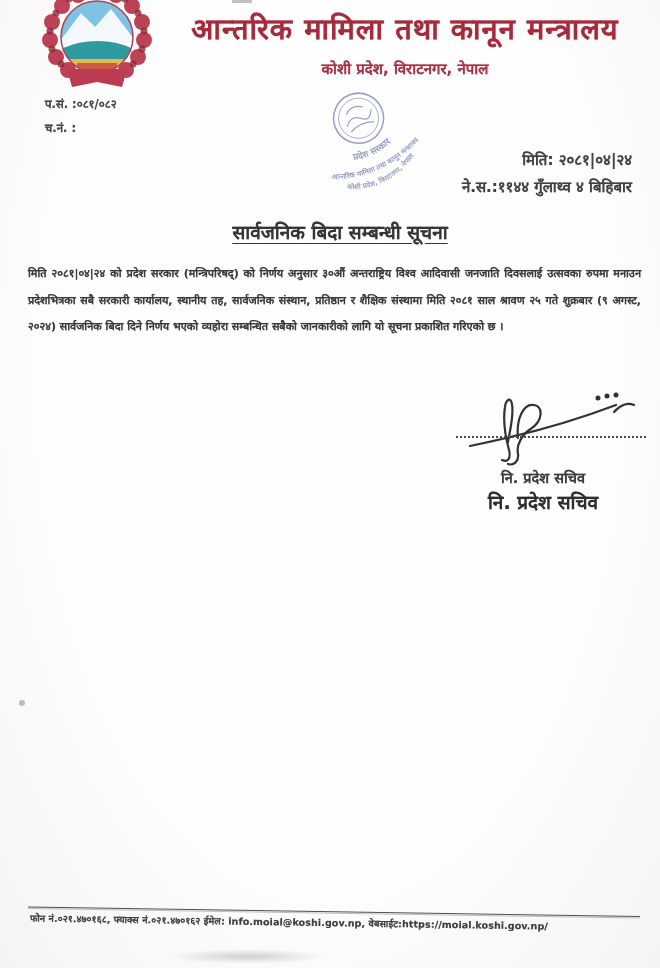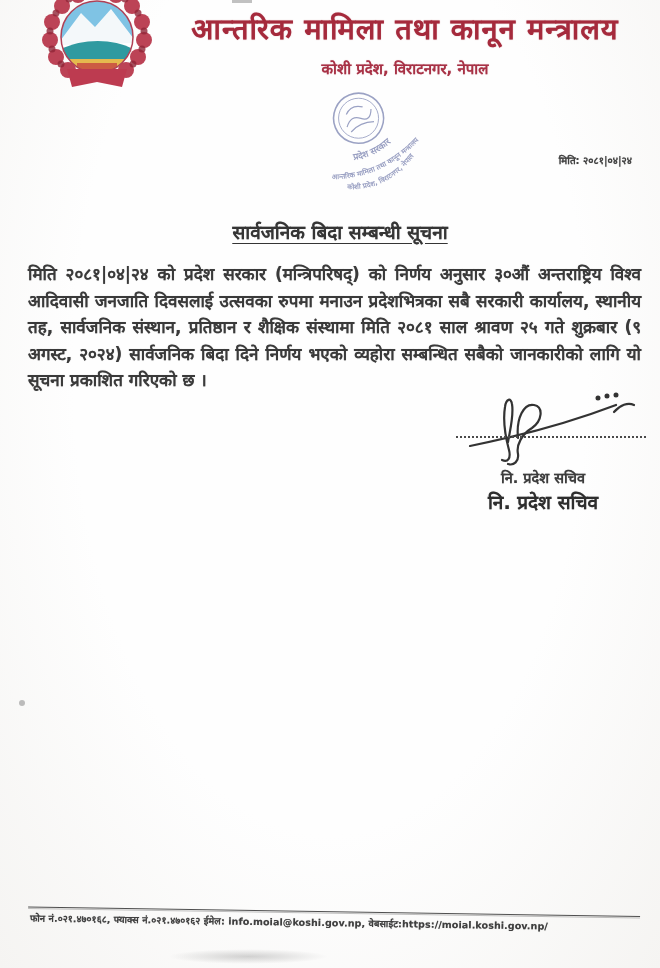--- a/index.html
+++ b/index.html
@@ -17,30 +17,30 @@
     font-size:29px;font-weight:bold;color:#a52a3c;letter-spacing:1px;
     text-shadow:0 0 1px rgba(165,42,60,0.55);
   }
   .ministry-sub{
     position:absolute;left:150px;top:58px;width:510px;text-align:center;
     font-size:15px;font-weight:bold;color:#a83246;
     text-shadow:0 0 0.8px rgba(168,50,70,0.5);
   }
   .refblock{position:absolute;left:45px;top:92px;font-size:11.5px;font-weight:bold;line-height:24px;color:#474747;}
   .stamp{position:absolute;left:300px;top:84px;width:140px;height:125px;transform:rotate(-22deg);opacity:0.78;}
-  .dateblock{position:absolute;right:28px;top:147px;text-align:right;font-size:10px;font-weight:bold;line-height:27px;color:#424242;}
+  .dateblock{position:absolute;right:28px;top:147px;text-align:right;font-size:15px;font-weight:bold;line-height:27px;color:#424242;}
   
   .subject{
     position:absolute;left:30px;top:219px;width:620px;text-align:center;
     font-size:19px;font-weight:bold;text-decoration:underline;text-underline-offset:4px;color:#353535;
   }
   
   .bodytext{
     position:absolute;left:28px;top:261px;width:613px;
-    font-size:17px;font-weight:600;line-height:26.5px;text-align:justify;color:#3a3a3a;
+    font-size:11px;font-weight:600;line-height:26.5px;text-align:justify;color:#3a3a3a;
   }
   
   .sig-art{position:absolute;left:448px;top:388px;width:205px;height:80px;}
   .dotline{position:absolute;left:456px;top:436px;width:190px;border-top:2.5px dotted #4a4a4a;}
   .sig-name{position:absolute;left:438px;top:445px;width:210px;text-align:center;font-size:14px;font-weight:bold;color:#3d3d3d;}
   .sig-desig{position:absolute;left:438px;top:467px;width:210px;text-align:center;font-size:14.5px;font-weight:bold;color:#3d3d3d;}
   .sig-desig-stamp{position:absolute;left:438px;top:489px;width:210px;text-align:center;font-size:19px;font-weight:bold;color:#2e2e2e;}
   
   .dot-artifact{position:absolute;left:19px;top:700px;width:6px;height:6px;border-radius:50%;background:#8a8a8a;opacity:0.55;filter:blur(0.5px);}
   .top-fragment{position:absolute;left:232px;top:0;width:20px;height:3px;background:#9a9a9a;opacity:0.6;filter:blur(0.7px);}
@@ -98,20 +98,24 @@
       <path d="M24,66 L96,66 L96,82 L24,82 Z" fill="#e5b94e"></path>
       <path d="M40,70 L80,70 L80,80 L40,80 Z" fill="#c84a42" opacity="0.85"></path>
     </g>
     <circle cx="60" cy="44" r="36" fill="none" stroke="#b04055" stroke-width="1.5"></circle>
     <path d="M30,76 L90,76 L85,94 L60,89 L35,94 Z" fill="#bd3b50"></path>
   </svg>
 
   <div class="ministry-title">आन्तरिक मामिला तथा कानून मन्त्रालय</div>
   <div class="ministry-sub">कोशी प्रदेश, विराटनगर, नेपाल</div>
 
+  <div class="refblock soft">
+    <div>प.सं. :०८१/०८२</div>
+    <div>च.नं. :</div>
+  </div>
 
   <svg class="stamp" viewBox="0 0 140 125" aria-hidden="true">
     <defs>
       <path id="arc1" d="M32,62 Q70,82 108,58"></path>
       <path id="arc2" d="M16,76 Q70,100 124,72"></path>
       <path id="arc3" d="M30,92 Q70,112 110,86"></path>
     </defs>
     <g stroke="#8089b4" fill="none" stroke-width="1.6">
       <circle cx="70" cy="32" r="25"></circle>
       <circle cx="70" cy="32" r="20" stroke-width="0.8"></circle>
@@ -121,20 +125,21 @@
     </g>
     <g fill="#7e86b2" font-family="DejaVu Sans, sans-serif" font-weight="bold">
       <text font-size="9"><textPath href="#arc1" startOffset="50%" text-anchor="middle">प्रदेश सरकार</textPath></text>
       <text font-size="7"><textPath href="#arc2" startOffset="50%" text-anchor="middle">आन्तरिक मामिला तथा कानून मन्त्रालय</textPath></text>
       <text font-size="7"><textPath href="#arc3" startOffset="50%" text-anchor="middle">कोशी प्रदेश, विराटनगर, नेपाल</textPath></text>
     </g>
   </svg>
 
   <div class="dateblock soft">
     <div>मिति: २०८१|०४|२४</div>
+    <div>ने.स.:११४४ गुँलाथ्व ४ बिहिबार</div>
   </div>
 
   <div class="subject soft">सार्वजनिक बिदा सम्बन्धी सूचना</div>
 
   <div class="bodytext soft">मिति २०८१|०४|२४ को प्रदेश सरकार (मन्त्रिपरिषद्) को निर्णय अनुसार ३०औं अन्तराष्ट्रिय विश्व आदिवासी जनजाति दिवसलाई उत्सवका रुपमा मनाउन प्रदेशभित्रका सबै सरकारी कार्यालय, स्थानीय तह, सार्वजनिक संस्थान, प्रतिष्ठान र शैक्षिक संस्थामा मिति २०८१ साल श्रावण २५ गते शुक्रबार (९ अगस्ट, २०२४) सार्वजनिक बिदा दिने निर्णय भएको व्यहोरा सम्बन्धित सबैको जानकारीको लागि यो सूचना प्रकाशित गरिएको छ ।</div>
 
   <svg class="sig-art" viewBox="0 0 205 80" aria-hidden="true">
     <g stroke="#333333" stroke-width="2.2" fill="none" stroke-linecap="round">
       <path d="M60,54 C62,42 66,28 64,16 C63,9 58,11 57,19 C55,31 57,47 61,62 C63,70 60,75 54,72"></path>
       <path d="M70,50 C68,30 76,15 86,17 C96,19 94,33 84,40 C74,46 68,57 70,66 C71,73 66,78 60,76"></path>

